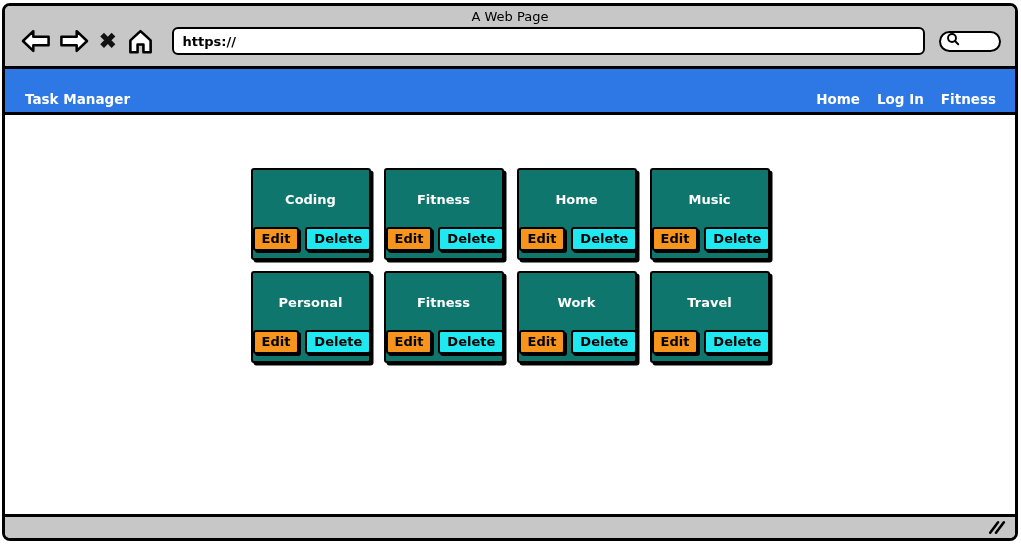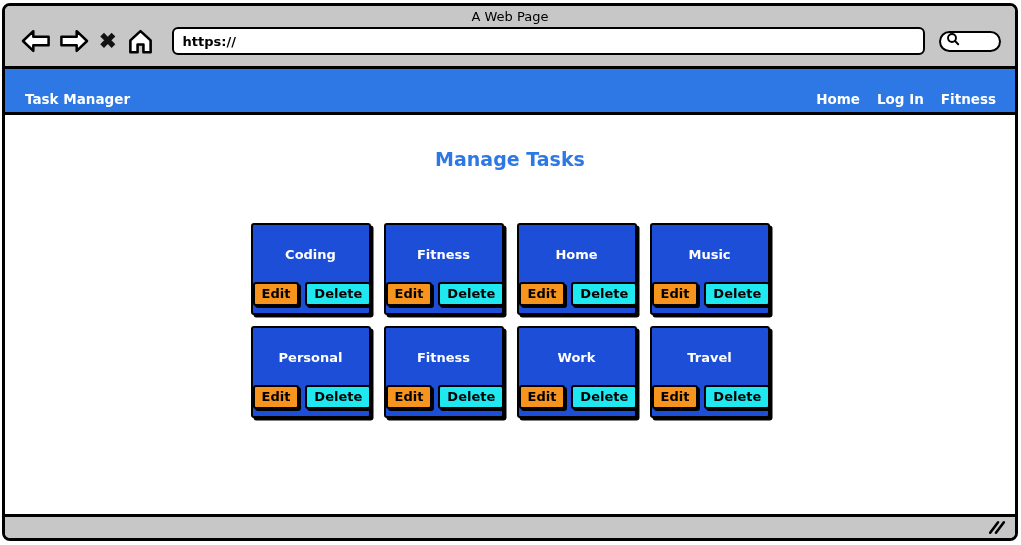--- a/index.html
+++ b/index.html
@@ -41,21 +41,21 @@
   .nav-link { color: #fff; font-weight: bold; font-size: 13.5px; cursor: pointer; }
   
   .content { flex: 1; background: #fff; }
   .heading { margin-top: 33px; text-align: center; font-size: 19px; font-weight: bold; color: #2d78e4; }
   .grid {
     margin-top: 53px; display: grid;
     grid-template-columns: repeat(4, 120px);
     column-gap: 13px; row-gap: 11px; justify-content: center;
   }
   .card {
-    height: 92px; background: #1d4ed8;
+    height: 92px; background: #0f766e;
     border: 2.5px solid #000; border-radius: 3px;
     box-shadow: 2.5px 2.5px 0 #000;
     display: flex; flex-direction: column;
   }
   .card-title { margin-top: 22px; text-align: center; color: #fff; font-weight: bold; font-size: 13px; }
   .card-actions { margin-top: auto; display: flex; gap: 6px; padding-bottom: 7px; }
   .btn {
     border: 2.5px solid #000; border-radius: 3px;
     box-shadow: 2px 2px 0 #000;
     font-family: "DejaVu Sans", sans-serif; font-weight: bold; font-size: 13px;
@@ -114,21 +114,20 @@
   <div class="navbar">
     <span class="brand">Task Manager</span>
     <div class="nav-links">
       <span class="nav-link">Home</span>
       <span class="nav-link">Log In</span>
       <span class="nav-link">Fitness</span>
     </div>
   </div>
 
   <div class="content">
-    <div class="heading">Manage Tasks</div>
 
     <div class="grid">
 
       <div class="card">
         <div class="card-title">Coding</div>
         <div class="card-actions">
           <button class="btn btn-edit">Edit</button>
           <button class="btn btn-delete">Delete</button>
         </div>
       </div>

